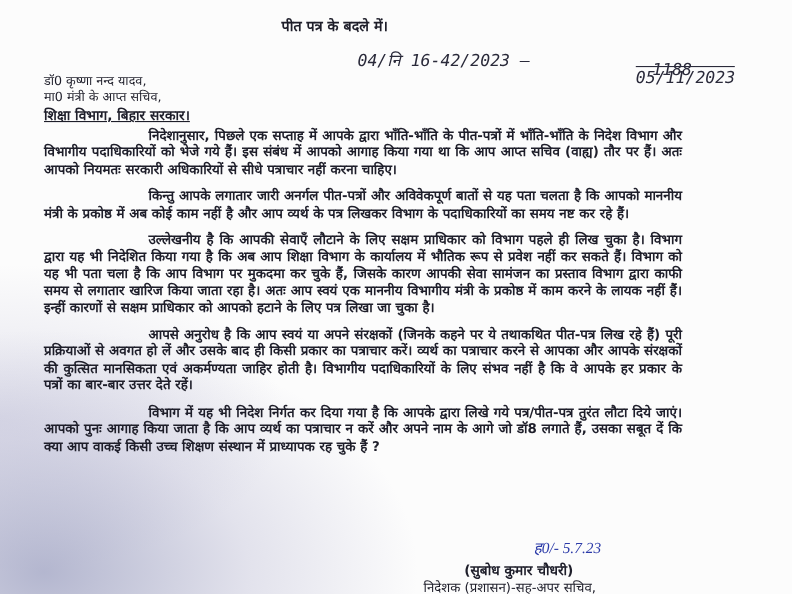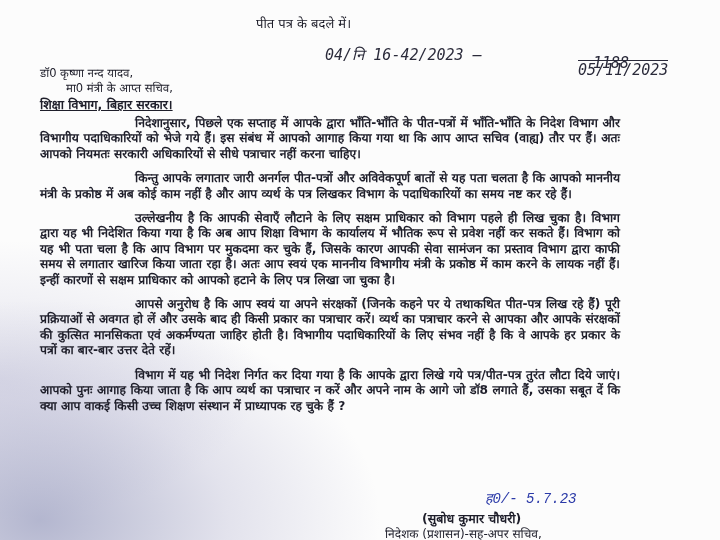--- a/index.html
+++ b/index.html
@@ -10,39 +10,39 @@
     color: #1e1e2a;
   }
   .page {
     position: absolute; inset: 0;
     background:
       radial-gradient(ellipse 340px 220px at 40px 520px, rgba(120,125,170,0.55), rgba(150,150,190,0.25) 55%, rgba(255,255,255,0) 100%),
       radial-gradient(ellipse 260px 140px at 0px 380px, rgba(150,150,190,0.25), rgba(255,255,255,0) 100%),
       #fcfcfc;
   }
   .abs { position: absolute; white-space: nowrap; }
-  .subject { left: 256px; top: 14px; font-size: 13px; font-weight: normal; }
+  .subject { left: 256px; top: 14px; font-size: 13px; font-weight: bold; }
   .hand {
     font-family: "DejaVu Sans Mono", "Liberation Mono", monospace;
     font-style: italic; color: #2a2a3a; font-size: 15px;
   }
   .refno { left: 325px; top: 44px; }
   .dispatch { left: 593px; top: 54px; }
   .dispatch-date { left: 578px; top: 60px; border-top: 1.5px solid #2a2a3a; padding-top: 0; }
   .addr { left: 40px; font-size: 11.5px; }
   .addr1 { top: 65px; }
-  .addr2 { top: 80px; margin-left: 26px; }
+  .addr2 { top: 80px; }
   .addr3 { top: 96px; font-weight: bold; font-size: 12.5px; text-decoration: underline; }
   .body {
     position: absolute; left: 40px; top: 116px; width: 580px;
     font-size: 12.2px; line-height: 15.4px; text-align: justify;
     font-weight: bold;
   }
   .para { margin: 0 0 9px 0; text-indent: 95px; text-align-last: left; }
-  .sig { left: 485px; top: 488px; font-family: Liberation Mono, monospace; font-style: italic; color: #2b3aa8; font-size: 14px; }
+  .sig { left: 485px; top: 488px; font-family: Liberation Serif, serif; font-style: italic; color: #2b3aa8; font-size: 14px; }
   .sig-name { left: 422px; top: 510px; font-size: 12.5px; font-weight: bold; text-align: center; }
   .sig-desig { left: 385px; top: 525px; font-size: 12px; }
 </style>
 </head>
 <body>
 
 <div class="page">
   <div class="abs subject">पीत पत्र के बदले में।</div>
   <div class="abs hand refno">04/नि 16-42/2023 —</div>
   <div class="abs hand dispatch">1188</div>

